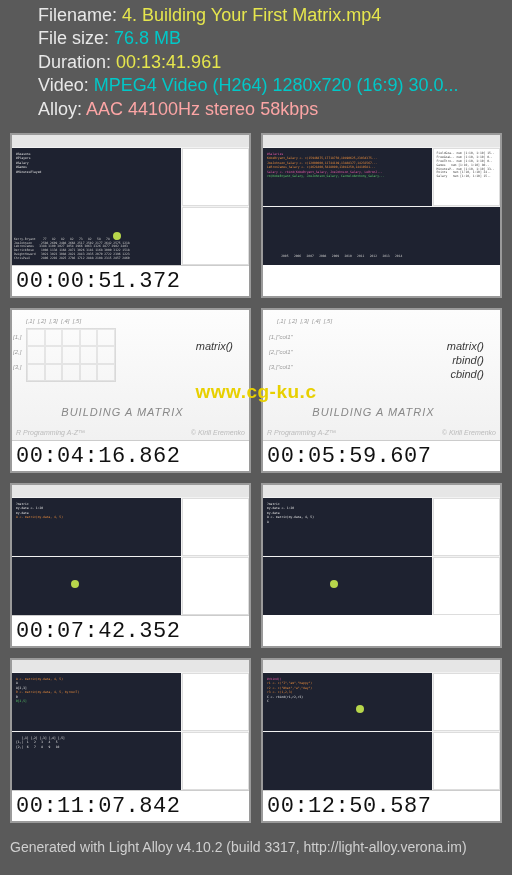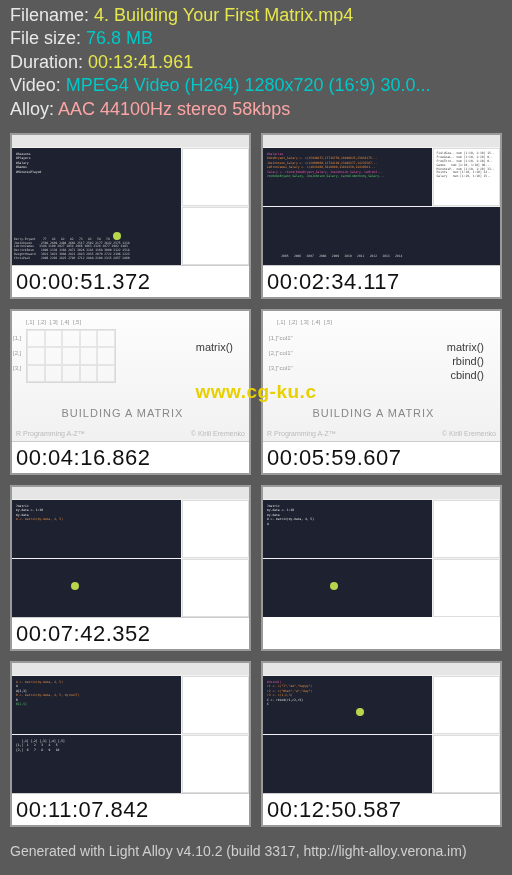--- a/index.html
+++ b/index.html
@@ -12,21 +12,21 @@
       font-size: 18px;
     }
     .info-block {
       margin-bottom: 12px;
       line-height: 1.3;
     }
     .info-row {
       white-space: nowrap;
       overflow: hidden;
     }
-    .label { color: #e8e8e8; }
+    .label { color: #e8e8e8; margin-left: 28px; }
     .val-yellow { color: #e6e64d; }
     .val-cyan { color: #00c8c8; }
     .val-orange { color: #fca5a5; }
     .thumbs {
       display: grid;
       grid-template-columns: 1fr 1fr;
       gap: 10px 10px;
       margin-top: 6px;
     }
     .thumb {
@@ -42,38 +42,39 @@
       overflow: hidden;
     }
     .thumb-ts {
       background: #ffffff;
       color: #111;
       font-size: 22px;
       font-weight: normal;
       padding: 3px 4px 2px;
       border-top: 1px solid #ccc;
       letter-spacing: 0.5px;
-      font-family: Liberation Sans, sans-serif;
+      font-family: Liberation Mono, monospace;
     }
     .ide {
       position: absolute; inset: 0;
       display: grid;
       grid-template-columns: 2.5fr 1fr;
       grid-template-rows: 12px 1fr 1fr;
       background: #f2f2f2;
       gap: 1px;
     }
     .ide .titlebar { grid-column: 1 / 3; background: #e6e6e6; }
     .ide .panel { background: #1e2230; }
     .ide .panel-light { background: #ffffff; border: 1px solid #ddd; }
     .dot { position: absolute; width: 8px; height: 8px; border-radius: 50%; background: #b7d64b; }
     .slide {
       position: absolute; inset: 0;
       background: linear-gradient(#fdfdfd,#f1f1f1);
       padding: 12px;
+      font-style: italic;
     }
     .slide-grid {
       position: absolute; left: 14px; top: 18px;
       width: 90px; height: 54px;
       border: 1px solid rgba(0,0,0,0.12);
       display: grid; grid-template-columns: repeat(5,1fr); grid-template-rows: repeat(3,1fr);
     }
     .slide-grid div { border: 1px solid rgba(0,0,0,0.08); }
     .slide-label {
       position: absolute; right: 16px; top: 30px;
@@ -197,21 +198,20 @@
             <div>Salary &nbsp; num [1:10, 1:10] 15..</div>
           </div>
         </div>
         <div class="panel" style="grid-column:1/3;position:relative">
           <div class="data-table" style="bottom:6px">
             <span>&nbsp;&nbsp;&nbsp;&nbsp;&nbsp;&nbsp;&nbsp;&nbsp; 2005 &nbsp; 2006 &nbsp; 2007 &nbsp; 2008 &nbsp; 2009 &nbsp; 2010 &nbsp; 2011 &nbsp; 2012 &nbsp; 2013 &nbsp; 2014</span>
           </div>
         </div>
       </div>
     </div>
-    <div class="thumb-ts">00:02:34.117</div>
   </div>
 
   <div class="thumb">
     <div class="thumb-img">
       <div class="slide">
         <div style="position:absolute;left:14px;top:8px;font-size:6px;color:#999">
           <span>[,1]</span>&nbsp;&nbsp;<span>[,2]</span>&nbsp;&nbsp;<span>[,3]</span>&nbsp;&nbsp;<span>[,4]</span>&nbsp;&nbsp;<span>[,5]</span>
         </div>
         <div class="slide-grid">
             <div></div>

